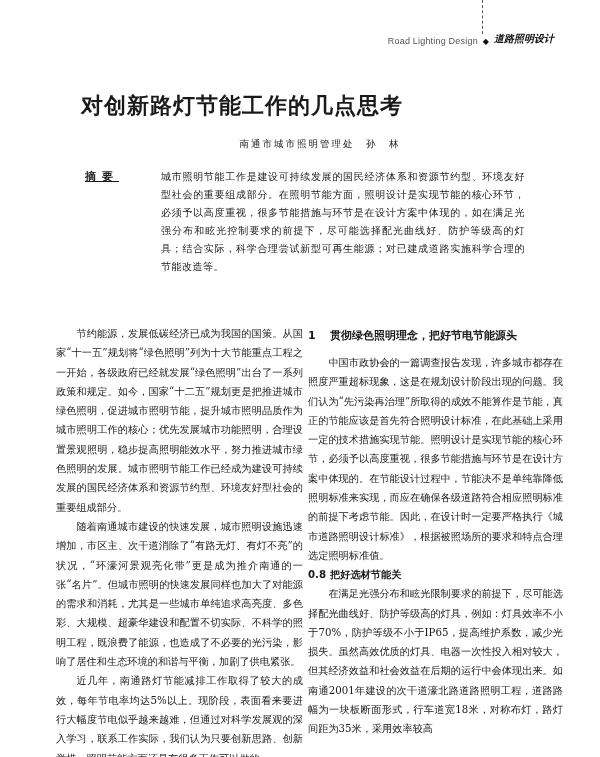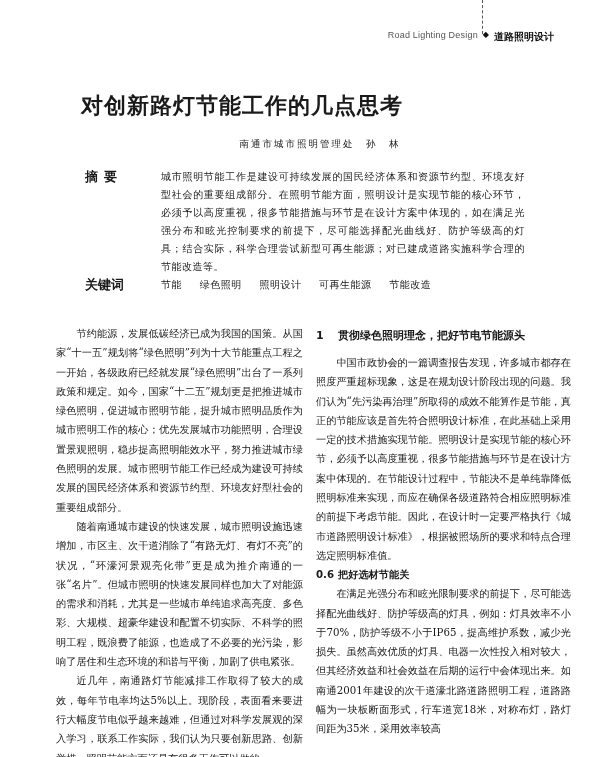--- a/index.html
+++ b/index.html
@@ -6,52 +6,52 @@
   body {
     width: 600px; height: 757px; position: relative; overflow: hidden;
     font-family: "DejaVu Serif", "Liberation Serif", serif; color: #1a1a1a;
   }
   .header-line {
     position: absolute; left: 482px; top: 0; width: 0; height: 34px;
     border-left: 1px dashed #555;
   }
   .running-head {
     position: absolute; top: 30px; right: 46px; height: 16px;
-    display: flex; align-items: flex-start; gap: 5px; font-size: 9px; white-space: nowrap;
+    display: flex; align-items: flex-end; gap: 5px; font-size: 9px; white-space: nowrap;
   }
   .running-head .en { font-family: "Liberation Sans", sans-serif; color: #555; letter-spacing: 0.2px; }
   .running-head .diamond { font-size: 8px; color: #111; }
-  .running-head .zh { font-family: "DejaVu Sans", sans-serif; font-weight: bold; font-size: 10px; color: #111; }
+  .running-head .zh { font-family: "DejaVu Sans", sans-serif; font-weight: bold; font-size: 10px; color: #111; font-style: italic; }
 
   .title {
     position: absolute; top: 91px; left: 0; width: 484px; text-align: center;
     font-family: Liberation Serif, serif; font-weight: bold; font-size: 22px; letter-spacing: 1px;
   }
   .author {
     position: absolute; top: 138px; left: 0; width: 600px; text-align: center;
     font-size: 9.5px; letter-spacing: 2px; padding-left: 20px;
   }
   .abstract {
     position: absolute; top: 168px; left: 85px; width: 440px; font-size: 10px; line-height: 18px;
   }
   .abstract .row { display: flex; }
   .abstract .lbl {
     width: 48px; flex: 0 0 48px; font-family: "DejaVu Sans", sans-serif; font-weight: bold;
-    letter-spacing: 6px; font-size: 13px;
+    letter-spacing: 6px; font-size: 11px; text-decoration: underline;
   }
   .abstract .lbl.kw { letter-spacing: 0; }
   .abstract .txt { flex: 1; text-align: justify; letter-spacing: 0.5px; margin-left: 28px; }
   .abstract .kwlist span { margin-right: 14px; }
 
   .col {
     position: absolute; top: 292px; width: 247px; font-size: 10.2px; line-height: 19.3px;
     text-align: justify;
   }
   .col.left { left: 56px; margin-top: 32px; }
-  .col.right { left: 316px; top: 327px; width: 255px; }
+  .col.right { left: 308px; top: 327px; width: 255px; }
   .col p { margin: 0; text-indent: 2em; }
   .h1 {
     font-family: "DejaVu Sans", sans-serif; font-weight: bold; font-size: 11px; margin: 0 0 8px 0;
     line-height: 18px;
   }
   .h2 {
     font-family: "DejaVu Sans", sans-serif; font-weight: bold; font-size: 10.2px; margin: 0;
     line-height: 19px;
   }
   .h1 .num, .h2 .num { display: inline-block; width: 22px; }
@@ -67,40 +67,30 @@
 </div>
 
 <div class="title">对创新路灯节能工作的几点思考</div>
 <div class="author">南通市城市照明管理处　孙　林</div>
 
 <div class="abstract">
   <div class="row">
     <div class="lbl">摘要</div>
     <div class="txt">城市照明节能工作是建设可持续发展的国民经济体系和资源节约型、环境友好型社会的重要组成部分。在照明节能方面，照明设计是实现节能的核心环节，必须予以高度重视，很多节能措施与环节是在设计方案中体现的，如在满足光强分布和眩光控制要求的前提下，尽可能选择配光曲线好、防护等级高的灯具；结合实际，科学合理尝试新型可再生能源；对已建成道路实施科学合理的节能改造等。</div>
   </div>
-  <div class="row">
-    <div class="lbl kw">关键词</div>
-    <div class="txt kwlist">
-      <span>节能</span>
-      <span>绿色照明</span>
-      <span>照明设计</span>
-      <span>可再生能源</span>
-      <span>节能改造</span>
-    </div>
-  </div>
 </div>
 
 <div class="col left">
   <p>节约能源，发展低碳经济已成为我国的国策。从国家“十一五”规划将“绿色照明”列为十大节能重点工程之一开始，各级政府已经就发展“绿色照明”出台了一系列政策和规定。如今，国家“十二五”规划更是把推进城市绿色照明，促进城市照明节能，提升城市照明品质作为城市照明工作的核心；优先发展城市功能照明，合理设置景观照明，稳步提高照明能效水平，努力推进城市绿色照明的发展。城市照明节能工作已经成为建设可持续发展的国民经济体系和资源节约型、环境友好型社会的重要组成部分。</p>
   <p>随着南通城市建设的快速发展，城市照明设施迅速增加，市区主、次干道消除了“有路无灯、有灯不亮”的状况，“环濠河景观亮化带”更是成为推介南通的一张“名片”。但城市照明的快速发展同样也加大了对能源的需求和消耗，尤其是一些城市单纯追求高亮度、多色彩、大规模、超豪华建设和配置不切实际、不科学的照明工程，既浪费了能源，也造成了不必要的光污染，影响了居住和生态环境的和谐与平衡，加剧了供电紧张。</p>
   <p>近几年，南通路灯节能减排工作取得了较大的成效，每年节电率均达5%以上。现阶段，表面看来要进行大幅度节电似乎越来越难，但通过对科学发展观的深入学习，联系工作实际，我们认为只要创新思路、创新举措，照明节能方面还是有很多工作可以做的。</p>
 </div>
 
 <div class="col right">
   <div class="h1">
     <span class="num">1</span><span>贯彻绿色照明理念，把好节电节能源头</span>
   </div>
   <p>中国市政协会的一篇调查报告发现，许多城市都存在照度严重超标现象，这是在规划设计阶段出现的问题。我们认为“先污染再治理”所取得的成效不能算作是节能，真正的节能应该是首先符合照明设计标准，在此基础上采用一定的技术措施实现节能。照明设计是实现节能的核心环节，必须予以高度重视，很多节能措施与环节是在设计方案中体现的。在节能设计过程中，节能决不是单纯靠降低照明标准来实现，而应在确保各级道路符合相应照明标准的前提下考虑节能。因此，在设计时一定要严格执行《城市道路照明设计标准》，根据被照场所的要求和特点合理选定照明标准值。</p>
   <div class="h2">
-    <span class="num">0.6</span><span>把好选材节能关</span>
+    <span class="num">0.8</span><span>把好选材节能关</span>
   </div>
   <p>在满足光强分布和眩光限制要求的前提下，尽可能选择配光曲线好、防护等级高的灯具，例如：灯具效率不小于70%，防护等级不小于IP65，提高维护系数，减少光损失。虽然高效优质的灯具、电器一次性投入相对较大，但其经济效益和社会效益在后期的运行中会体现出来。如南通2001年建设的次干道濠北路道路照明工程，道路路幅为一块板断面形式，行车道宽18米，对称布灯，路灯间距为35米，采用效率较高</p>
 </div>
 
 </body></html>

